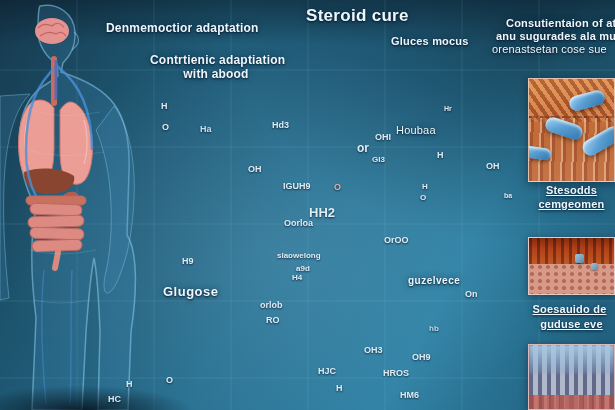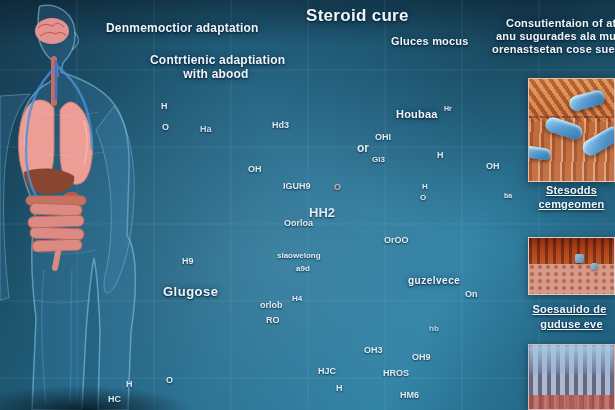--- a/index.html
+++ b/index.html
@@ -413,24 +413,24 @@
   <div class="lbl two-line" style="left:150px;top:53px;width:132px;font-size:12px;">
     <span>Contrtienic adaptiation</span>
     <span>with abood</span>
   </div>
 
   <span class="lbl" style="left:391px;top:35px;">Gluces mocus</span>
 
   <div>
     <span class="lbl" style="left:506px;top:17px;font-weight:700;">Consutientaion of ate</span>
     <span class="lbl" style="left:496px;top:30px;font-weight:700;">anu sugurades ala mu</span>
-    <span class="lbl" style="left:492px;top:43px;font-weight:700;">orenastsetan cose sue</span>
+    <span class="lbl" style="left:492px;top:43px;font-weight:400;">orenastsetan cose sue</span>
   </div>
 
-  <span class="lbl" style="left:396px;top:108px;font-weight:700;">Houbaa</span>
+  <span class="lbl" style="left:396px;top:124px;font-weight:400;">Houbaa</span>
 
   <span class="lbl" style="left:163px;top:284px;font-size:13px;letter-spacing:.5px;">Glugose</span>
 
   <span class="lbl" style="left:408px;top:275px;font-size:10px;letter-spacing:.5px;">guzelvece</span>
 
   <span class="lbl cap" style="left:528px;top:184px;">Stesodds</span>
   <span class="lbl cap" style="left:528px;top:198px;">cemgeomen</span>
 
   <span class="lbl cap" style="left:526px;top:303px;">Soesauido de</span>
   <span class="lbl cap" style="left:528px;top:318px;">guduse eve</span>
@@ -445,21 +445,21 @@
       <span class="chem" style="left: 375px; top: 132px;">OHI</span>
       <span class="chem" style="left: 372px; top: 155px; font-size: 8px;">GI3</span>
       <span class="chem" style="left: 437px; top: 150px;">H</span>
       <span class="chem" style="left: 444px; top: 105px; font-size: 7px;">Hr</span>
       <span class="chem" style="left: 283px; top: 181px;">IGUH9</span>
       <span class="chem" style="left: 334px; top: 182px; color: rgb(240, 176, 166);">O</span>
       <span class="chem" style="left: 274px; top: 218px; padding-left: 10px;">Oorloa</span>
       <span class="chem" style="left: 182px; top: 256px;">H9</span>
       <span class="chem" style="left: 277px; top: 251px; font-size: 8px;">slaowelong</span>
       <span class="chem" style="left: 296px; top: 264px; font-size: 8px;">a9d</span>
-      <span class="chem" style="left: 292px; top: 294px; font-size: 8px;">H4</span>
+      <span class="chem" style="left: 292px; top: 273px; font-size: 8px;">H4</span>
       <span class="chem" style="left: 260px; top: 300px;">orlob</span>
       <span class="chem" style="left: 266px; top: 315px;">RO</span>
       <span class="chem" style="left: 384px; top: 235px;">OrOO</span>
       <span class="chem" style="left: 465px; top: 289px;">On</span>
       <span class="chem" style="left: 429px; top: 324px; font-size: 8px; color: rgb(191, 224, 242);">hb</span>
       <span class="chem" style="left: 364px; top: 345px;">OH3</span>
       <span class="chem" style="left: 412px; top: 352px;">OH9</span>
       <span class="chem" style="left: 318px; top: 366px;">HJC</span>
       <span class="chem" style="left: 383px; top: 368px;">HROS</span>
       <span class="chem" style="left: 336px; top: 383px;">H</span>

